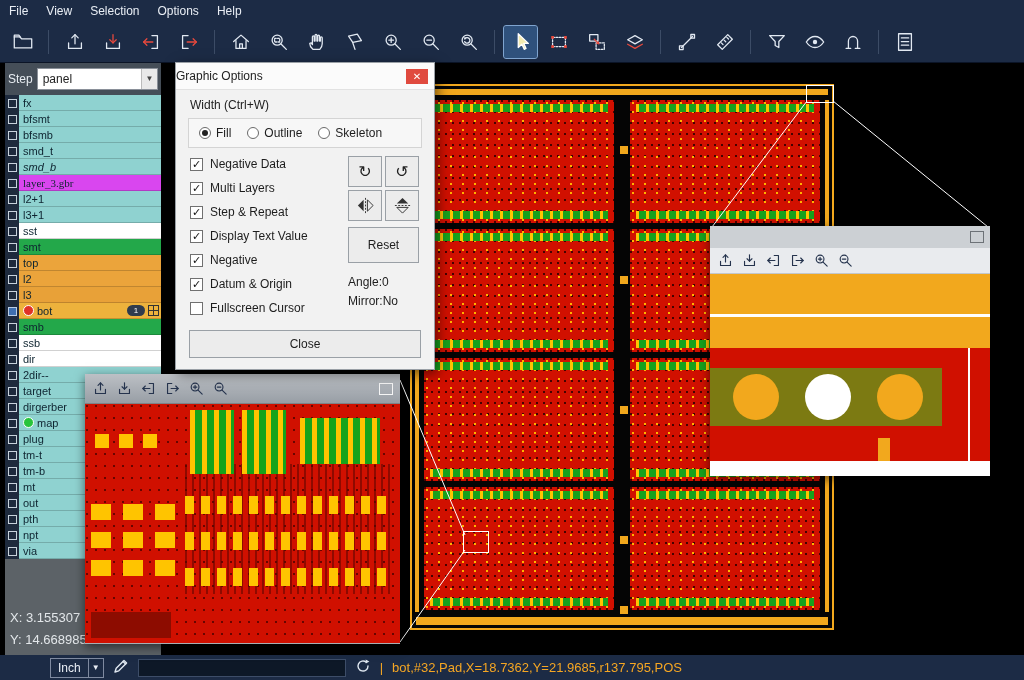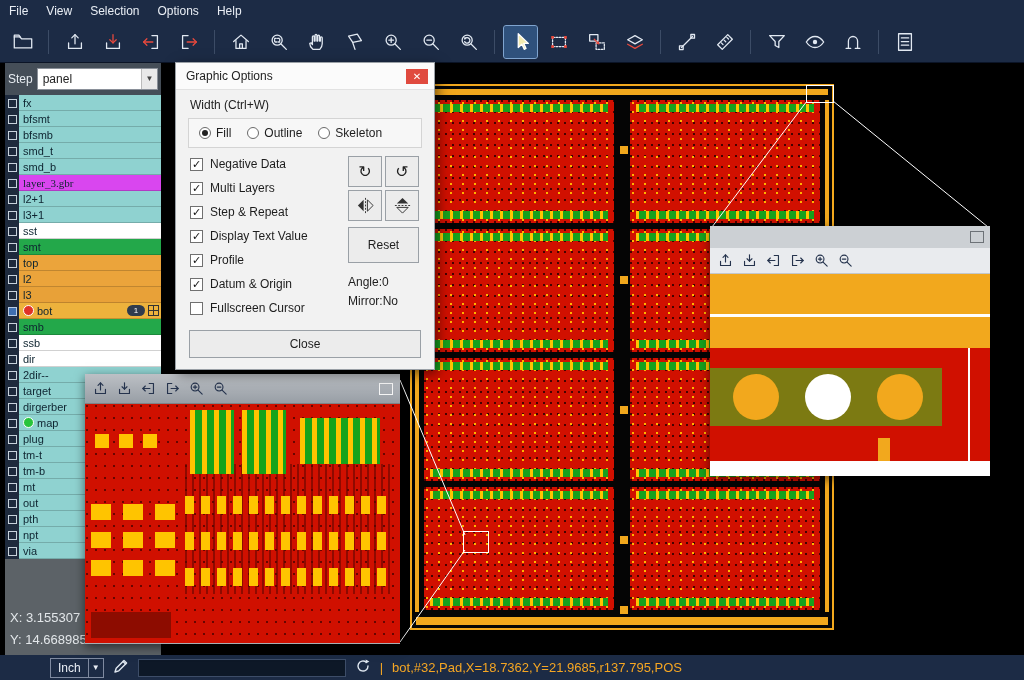--- a/index.html
+++ b/index.html
@@ -62,21 +62,21 @@
   #mag1 .magbar{height:30px;background:linear-gradient(#bcc0c5,#989ea5);border-bottom:1px solid #7d8287;}
   #mag1-content{position:relative;width:315px;height:239px;background-color:#d01000;background-image:radial-gradient(circle at 2px 2px,rgba(60,0,0,.7) 1px,transparent 1.3px);background-size:9px 12px;overflow:hidden;}
   #mag2{left:710px;top:226px;width:280px;height:250px;background:#fff;}
   #mag2 .tbar{height:22px;background:#ccd0d4;display:flex;align-items:center;padding:0 6px;box-sizing:border-box;}
   #mag2 .tbar .restore{border-color:#6d7277;}
   #mag2 .magbar{height:26px;background:#e9ebee;border-bottom:1px solid #c3c7cb;}
   #mag2-content{position:relative;width:280px;height:201px;background:#fff;overflow:hidden;}
 
   
   #dialog{position:absolute;left:175px;top:62px;width:260px;height:308px;background:#f2f2f2;border:1px solid #9aa0a6;box-shadow:3px 4px 12px rgba(0,0,0,.5);z-index:8;font-size:12px;color:#1d1d1d;box-sizing:border-box;}
-  #dlg-title{height:26px;background:#fbfbfb;border-bottom:1px solid #e2e2e2;display:flex;align-items:center;padding-left:10px;font-size:12px;color:#222;}
+  #dlg-title{height:26px;background:#fbfbfb;border-bottom:1px solid #e2e2e2;display:flex;align-items:center;font-size:12px;color:#222;}
   #dlg-close{margin-left:auto;width:22px;height:15px;background:#e04a3f;color:#fff;display:flex;align-items:center;justify-content:center;font-size:10px;margin-right:6px;cursor:default;}
   #dlg-width{margin:8px 0 0 14px;}
   #radio-box{margin:6px 12px 0 12px;border:1px solid #d4d4d4;background:#f7f7f7;height:28px;display:flex;align-items:center;gap:16px;padding:0 10px;}
   .radio{display:flex;align-items:center;gap:5px;}
   .rdot{width:12px;height:12px;border:1px solid #6a6a6a;border-radius:50%;background:#fff;position:relative;box-sizing:border-box;flex:0 0 auto;}
   .rdot.sel::after{content:"";position:absolute;inset:2px;border-radius:50%;background:#222;}
   #dlg-body{position:relative;margin-top:8px;height:188px;}
   #checks{position:absolute;left:14px;top:0;width:150px;display:flex;flex-direction:column;gap:8px;}
   .chk{display:flex;align-items:center;gap:7px;height:16px;}
   .cbox{width:13px;height:13px;border:1px solid #707070;background:#fff;display:flex;align-items:center;justify-content:center;font-size:11px;color:#111;box-sizing:border-box;flex:0 0 auto;}
@@ -295,21 +295,21 @@
           </span>
         </div>
       <div class="lrow">
           <span class="lchk"></span>
           <span class="lname" style="background-color: rgb(143, 210, 208);">
             <span>smd_t</span>
           </span>
         </div>
       <div class="lrow">
           <span class="lchk"></span>
-          <span class="lname" style="background-color: rgb(143, 210, 208);">
+          <span class="lname" style="background-color: rgb(143, 210, 208); font-style: italic;">
             <span>smd_b</span>
           </span>
         </div>
       <div class="lrow">
           <span class="lchk"></span>
           <span class="lname" style="background-color: #d946ef; font-family: Liberation Serif, serif;">
             <span>layer_3.gbr</span>
           </span>
         </div>
       <div class="lrow">
@@ -650,21 +650,21 @@
         <span class="chk">
             <span class="cbox checked"></span>
             <span>Step &amp; Repeat</span>
           </span>
         <span class="chk">
             <span class="cbox checked"></span>
             <span>Display Text Value</span>
           </span>
         <span class="chk">
             <span class="cbox checked"></span>
-            <span>Profile</span>
+            <span>Negative</span>
           </span>
         <span class="chk">
             <span class="cbox checked"></span>
             <span>Datum &amp; Origin</span>
           </span>
         <span class="chk">
             <span class="cbox"></span>
             <span>Fullscreen Cursor</span>
           </span>
       </div>

